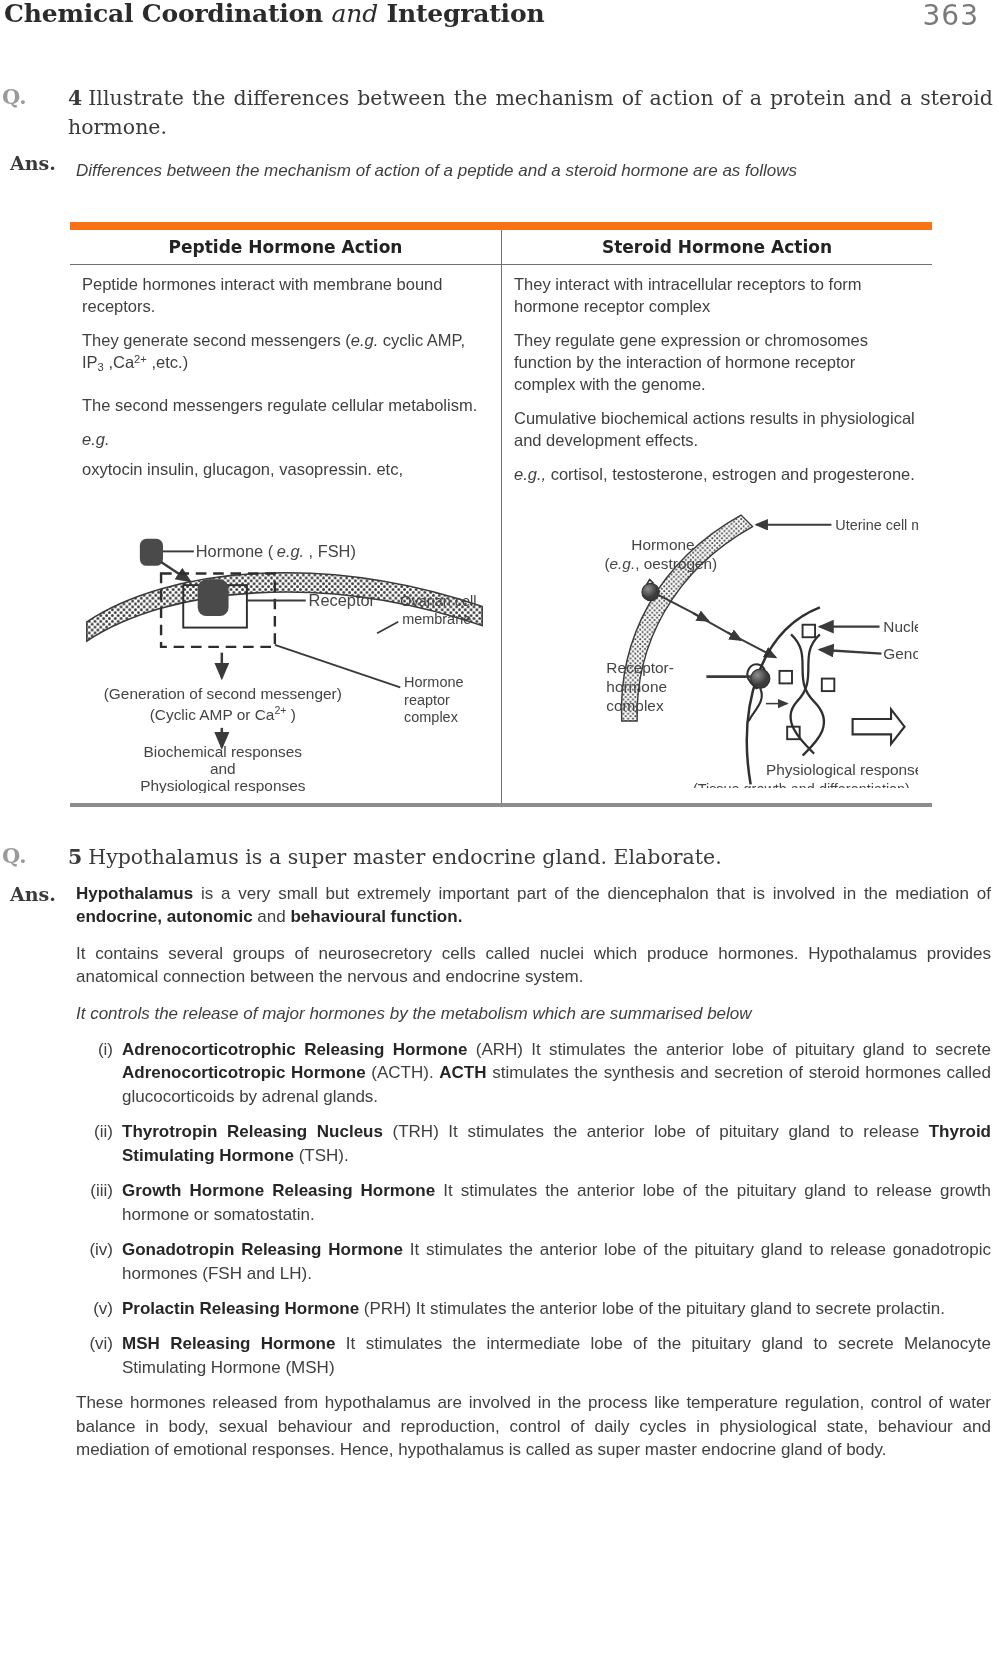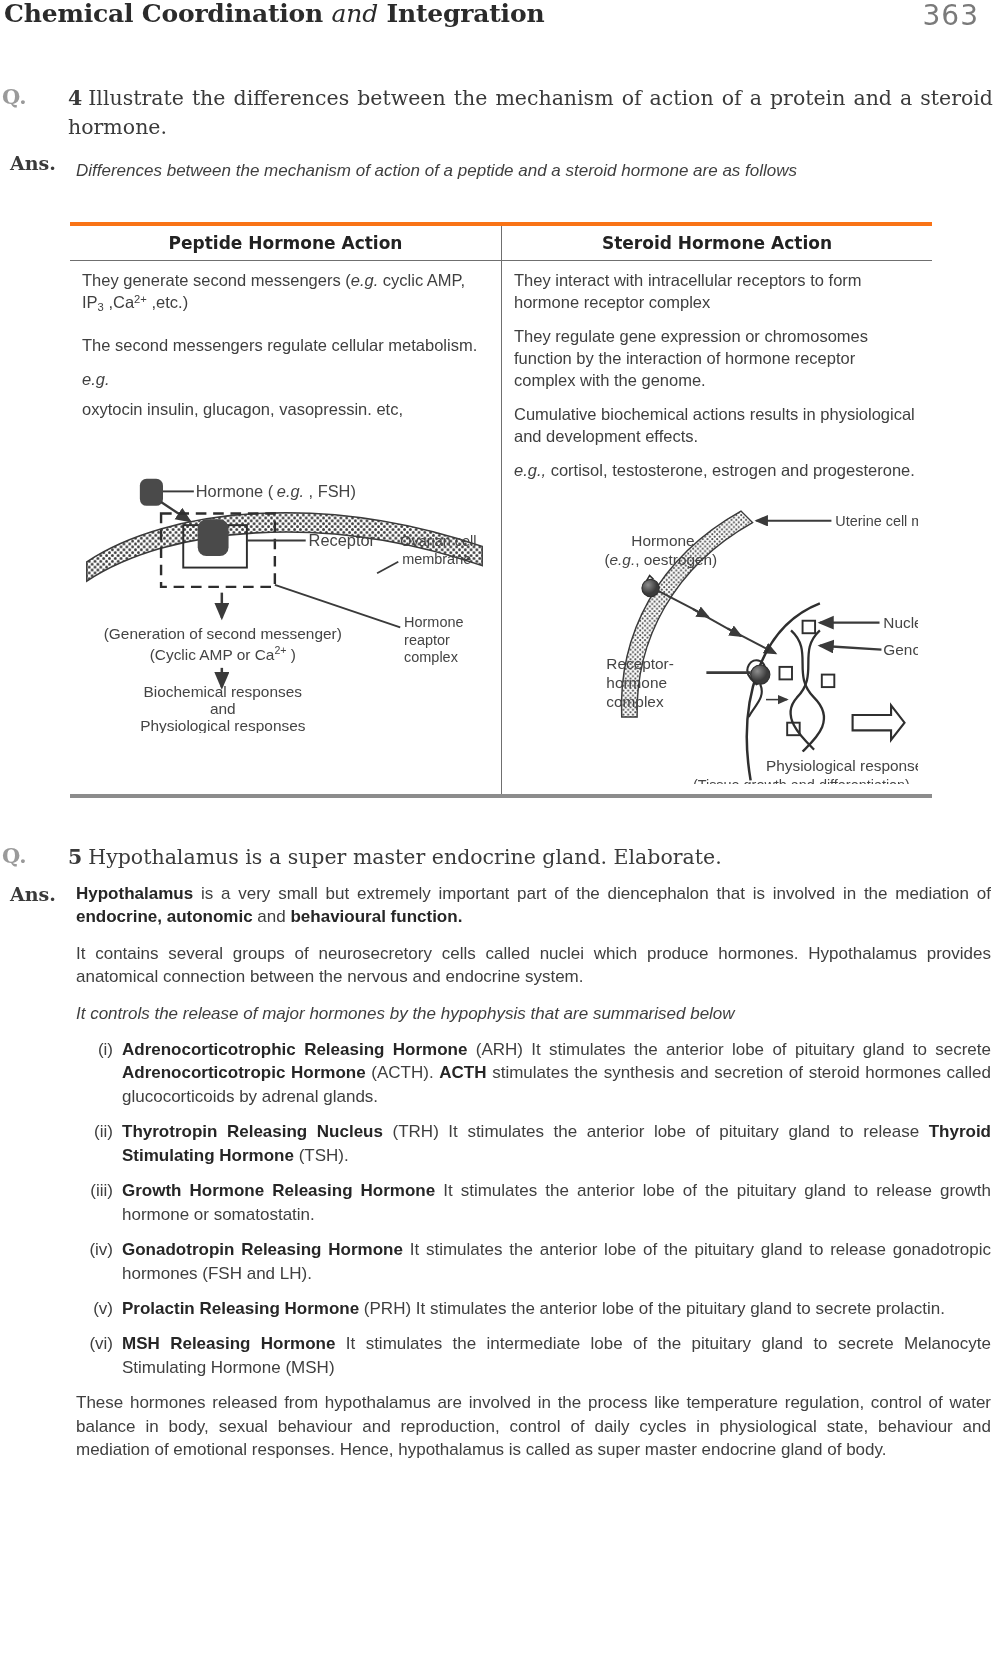--- a/index.html
+++ b/index.html
@@ -98,21 +98,21 @@
   .a-body p.lastp { margin-bottom: 0; margin-top: 8px; }
   .italic { font-style: italic; }
   .bold   { font-weight: bold; color: #262626; }
 
   
   .cmp-table {
     position: absolute;
     left: 70px;
     top: 222px;
     width: 862px;
-    border-top: 4px solid #f97316;
+    border-top: 8px solid #f97316;
     border-bottom: 4px solid #8c8c8c;
     box-sizing: border-box;
   }
   .cmp-head {
     display: flex;
     border-bottom: 1.5px solid #6f6f6f;
   }
   .cmp-head .cell {
     flex: 1 1 50%;
     text-align: center;
@@ -207,20 +207,21 @@
 <div class="cmp-table">
 
   <div class="cmp-head">
     <div class="cell left">Peptide Hormone Action</div>
     <div class="cell right">Steroid Hormone Action</div>
   </div>
 
   <div class="cmp-body">
 
     <div class="col left">
+      <p>Peptide hormones interact with membrane bound receptors.</p>
       <p>They generate second messengers (<span class="italic">e.g.</span> cyclic AMP, IP<sub>3</sub> ,Ca<sup>2+</sup> ,etc.)</p>
       <p style="margin-top:20px;">The second messengers regulate cellular metabolism.</p>
       <p class="italic tight">e.g.</p>
       <p>oxytocin insulin, glucagon, vasopressin. etc,</p>
 
       <div class="fig-wrap">
         <svg class="fig-left" viewBox="0 0 420 300" xmlns="http://www.w3.org/2000/svg">
           <defs>
             <pattern id="memb" width="6" height="6" patternUnits="userSpaceOnUse">
               <rect width="6" height="6" fill="#ffffff"></rect>
@@ -361,21 +362,21 @@
   </div>
 
   <div class="a-row">
     <div class="a-tag">Ans.</div>
     <div class="a-body">
 
       <p><span class="bold">Hypothalamus</span><span> is a very small but extremely important part of the diencephalon that is involved in the mediation of </span><span class="bold">endocrine, autonomic</span><span> and </span><span class="bold">behavioural function.</span></p>
 
       <p>It contains several groups of neurosecretory cells called nuclei which produce hormones. Hypothalamus provides anatomical connection between the nervous and endocrine system.</p>
 
-      <p class="italic">It controls the release of major hormones by the hypophysis that are summarised below</p>
+      <p class="italic">It controls the release of major hormones by the metabolism which are summarised below</p>
 
       <ul class="num-list">
         <li>
           <span class="marker">(i)</span>
           <span class="li-text"><span class="bold">Adrenocorticotrophic Releasing Hormone</span><span> (ARH) It stimulates the anterior lobe of pituitary gland to secrete </span><span class="bold">Adrenocorticotropic Hormone</span><span> (ACTH). </span><span class="bold">ACTH</span><span> stimulates the synthesis and secretion of steroid hormones called glucocorticoids by adrenal glands.</span></span>
         </li>
         <li>
           <span class="marker">(ii)</span>
           <span class="li-text"><span class="bold">Thyrotropin Releasing Nucleus</span><span> (TRH) It stimulates the anterior lobe of pituitary gland to release </span><span class="bold">Thyroid Stimulating Hormone</span><span> (TSH).</span></span>
         </li>

